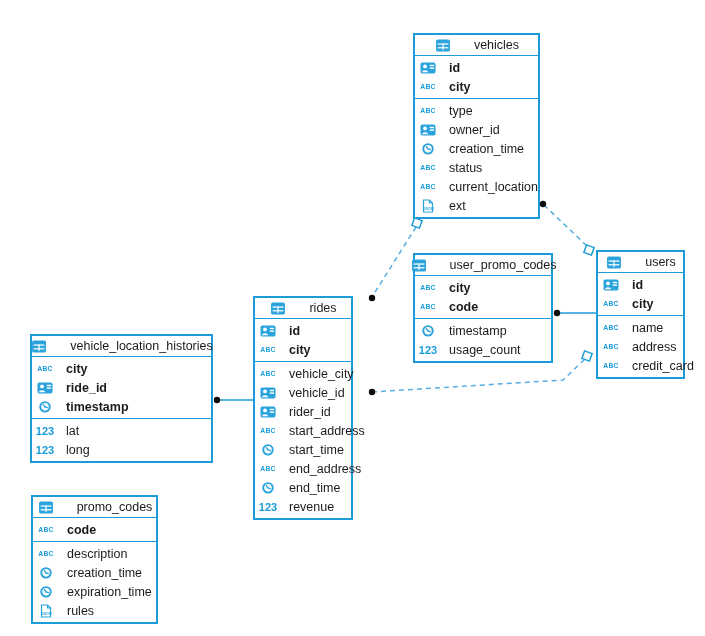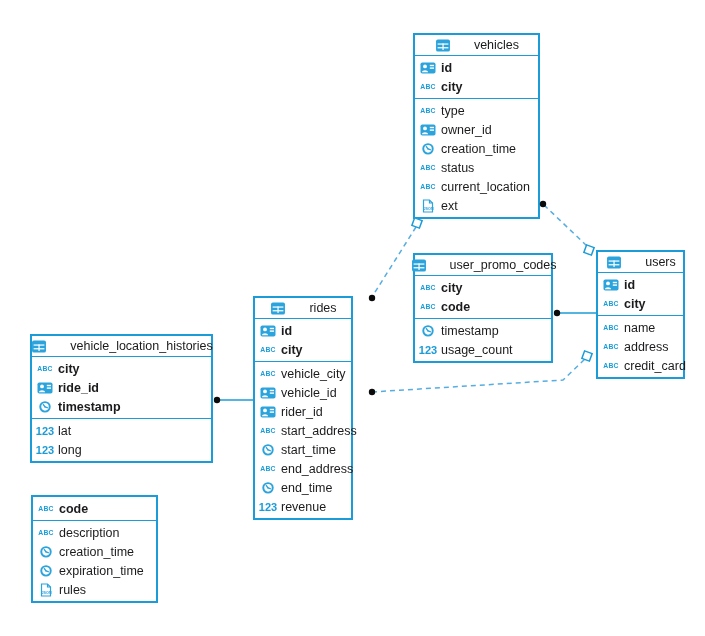--- a/index.html
+++ b/index.html
@@ -6,21 +6,21 @@
   html,body{width:705px;height:636px;background:#ffffff;font-family:"Liberation Sans",sans-serif;position:relative;overflow:hidden}
   .links{position:absolute;left:0;top:0;z-index:3;pointer-events:none}
   .links .dashed{stroke:#56ade2;stroke-width:1.5;stroke-dasharray:5 4;fill:none}
   .links .solid{stroke:#1b9cd8;stroke-width:1.5;fill:none}
   .links .dot{fill:#0b0b0b}
   .links .sq{fill:#ffffff;stroke:#1b9cd8;stroke-width:1.5}
   .table{position:absolute;background:#ffffff;border:2px solid #1b9cd8;z-index:2}
   .t-header{display:flex;align-items:center;justify-content:center;gap:22px;height:21px;border-bottom:1.5px solid #1b9cd8;font-size:12.5px;font-weight:500;color:#1b1b1d;padding:0 3px;white-space:nowrap}
   .t-section{padding:2px 0}
   .t-section.cols{border-top:1.5px solid #1b9cd8}
-  .row{display:flex;align-items:center;gap:4px;height:19px;padding:0 5px 0 4px;white-space:nowrap}
+  .row{display:flex;align-items:center;gap:12px;height:19px;padding:0 5px 0 4px;white-space:nowrap}
   .fname{font-size:12.5px;color:#1b1b1d}
   .row.pk .fname{font-weight:700}
   .icon{width:18px;flex:0 0 18px;display:flex;justify-content:center;align-items:center}
   .abc-icon{font-size:6.8px;font-weight:700;color:#1b9cd8;letter-spacing:.2px}
   .num-icon{font-size:11px;font-weight:700;color:#1b9cd8}
   #t-vehicles{left:413px;top:33px;width:127px}
   #t-upc{left:413px;top:253px;width:140px}
   #t-users{left:596px;top:250px;width:89px}
   #t-rides{left:253px;top:296px;width:100px}
   #t-vlh{left:30px;top:334px;width:183px}
@@ -292,20 +292,26 @@
       <span class="fname">lat</span>
     </div>
     <div class="row">
       <span class="icon num-icon">123</span>
       <span class="fname">long</span>
     </div>
   </div>
 </div>
 
 <div class="table" id="t-promo">
+  <div class="t-header">
+    <svg class="icon" width="15" height="13" viewBox="0 0 16 14">
+        <use href="#i-table"></use>
+      </svg>
+    <span class="t-title">promo_codes</span>
+  </div>
   <div class="t-section pk">
     <div class="row pk">
       <span class="icon abc-icon">ABC</span>
       <span class="fname">code</span>
     </div>
   </div>
   <div class="t-section cols">
     <div class="row">
       <span class="icon abc-icon">ABC</span>
       <span class="fname">description</span>

